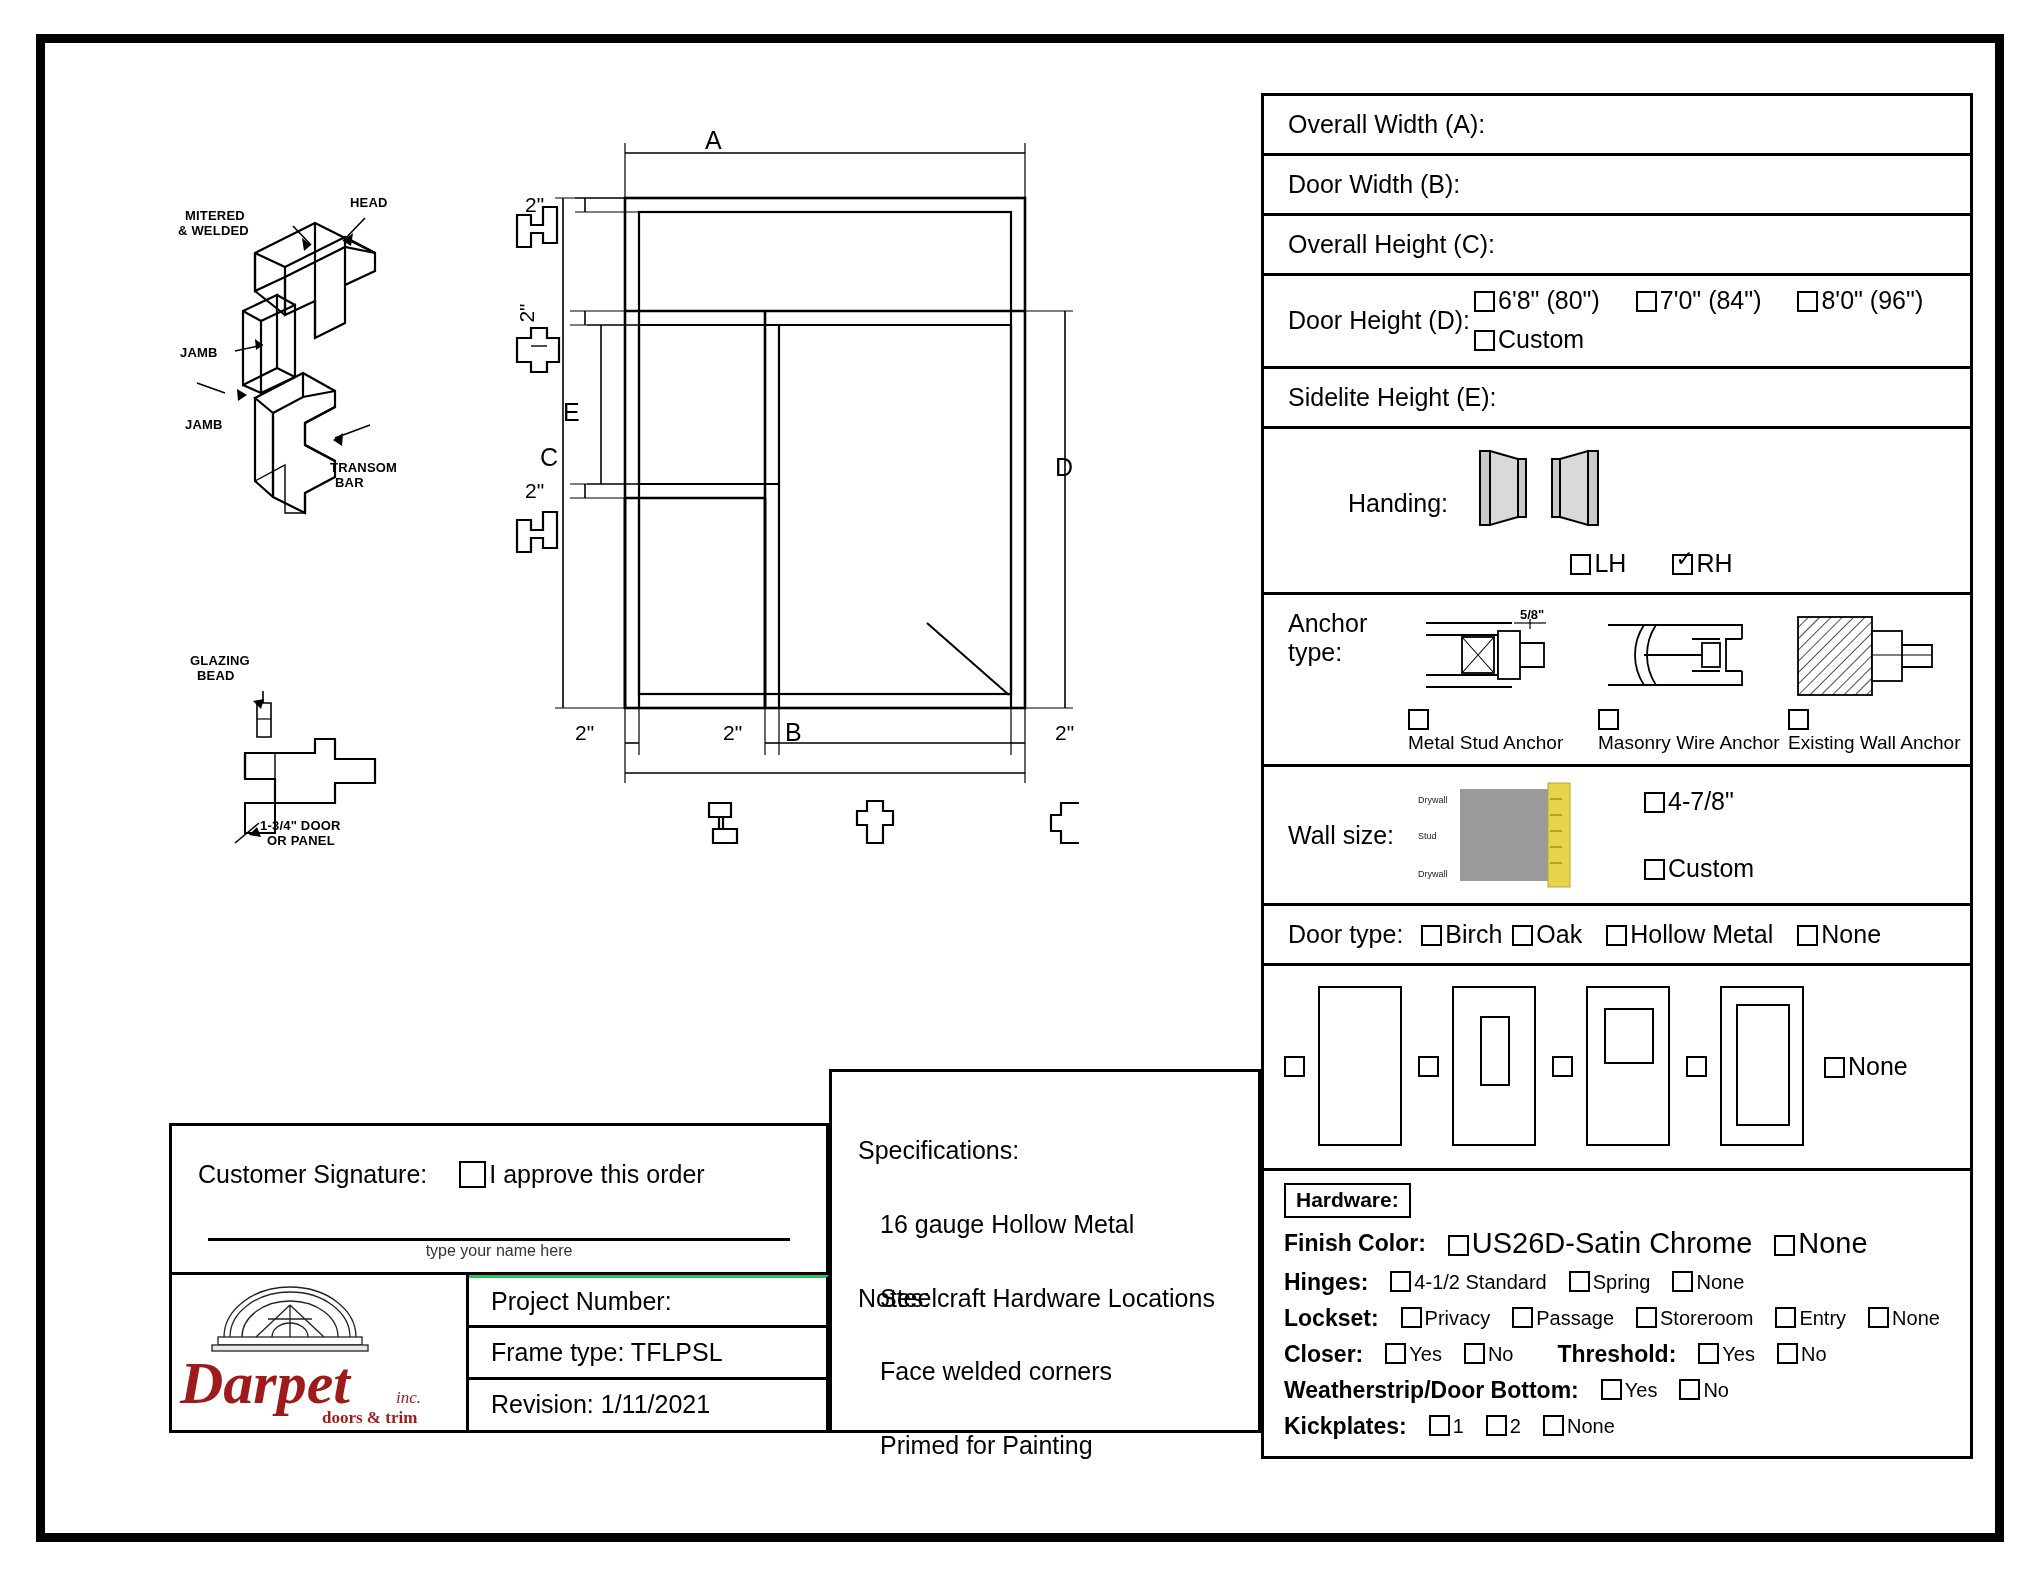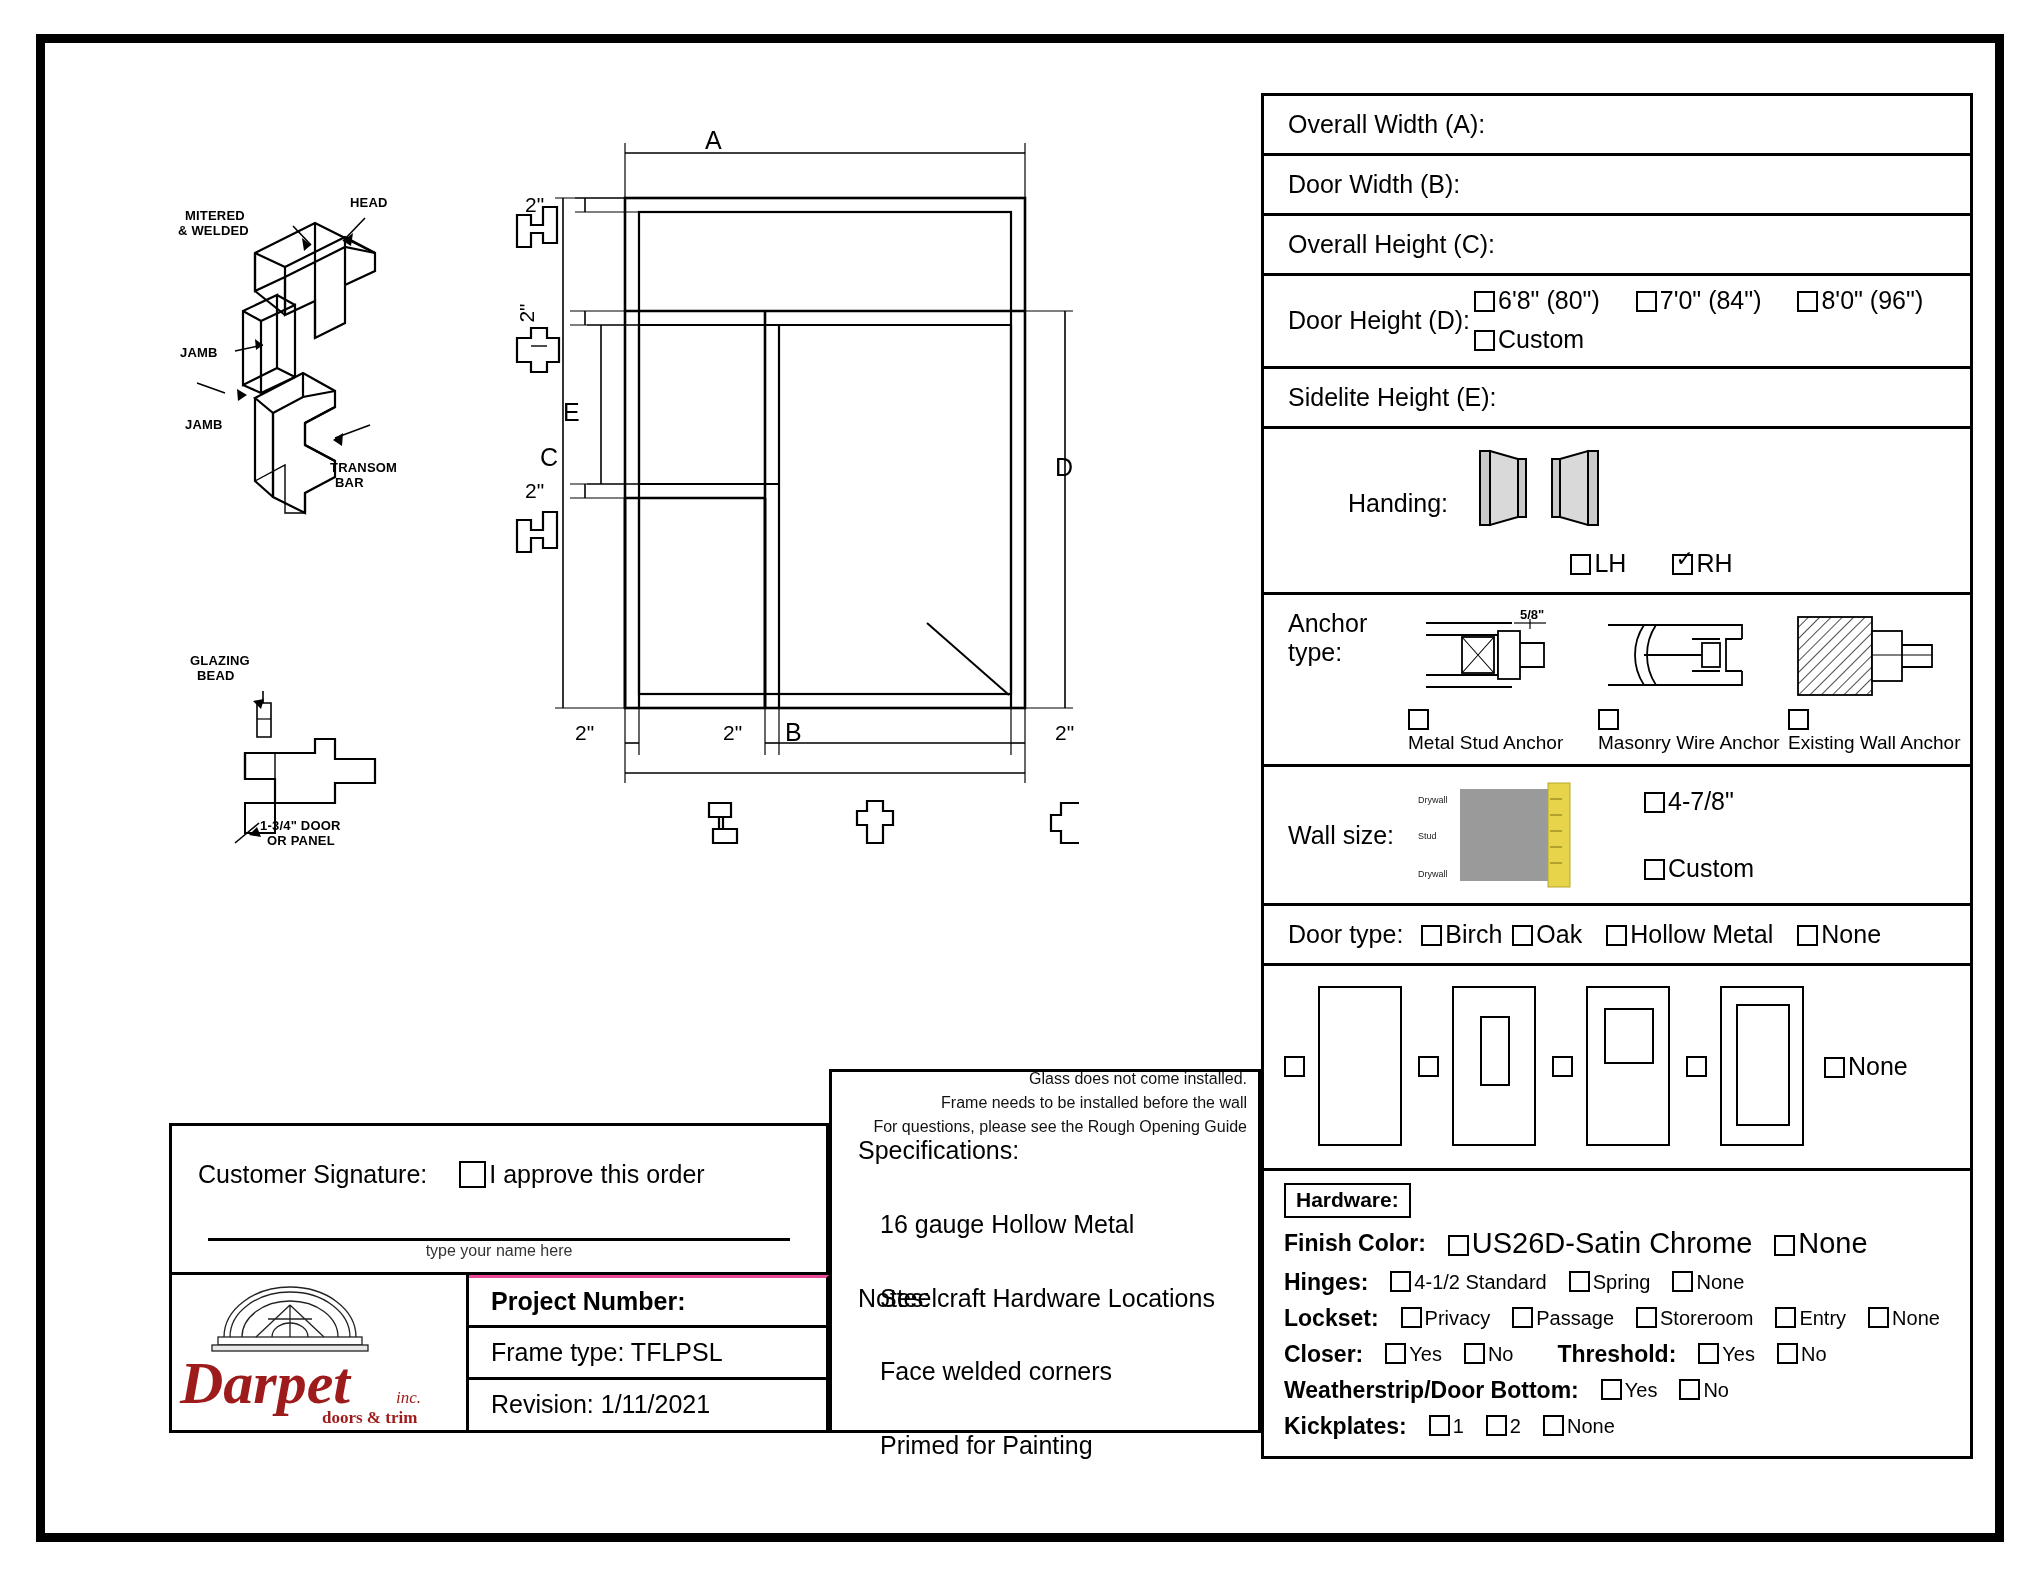--- a/index.html
+++ b/index.html
@@ -85,21 +85,21 @@
 
   
   .sigbox { position:absolute; left:124px; top:1080px; width:660px; height:152px; border:3px solid #000; }
   .sigbox .t { font-size:25px; padding:34px 0 0 26px; display:flex; align-items:center; }
   .sigline { position:absolute; left:36px; right:36px; top:112px; border-bottom:3px solid #000; }
   .sigcap { position:absolute; left:0; right:0; top:116px; text-align:center; font-size:16px; color:#333; }
 
   .logobox { position:absolute; left:124px; top:1232px; width:300px; height:158px; border:3px solid #000; border-top:none; }
   .fieldsbox { position:absolute; left:424px; top:1232px; width:360px; height:158px; }
   .fld { height:52.6px; border:3px solid #000; border-left:none; border-top:none; font-size:25px; display:flex; align-items:center; padding-left:22px; }
-  .fieldsbox .fld:first-child { border-top:3px solid #ec4899;font-weight:bold; }
+  .fieldsbox .fld:first-child { border-top:3px solid #22c55e; }
 
   .specbox { position:absolute; left:784px; top:1026px; width:432px; height:364px; border:3px solid #000; }
   .notetxt { position:absolute; left:784px; top:1024px; width:432px; text-align:right; font-size:16px; padding-right:14px; line-height:1.5; color:#111;}
   .specinner { position:absolute; left:0; top:62px; padding-left:26px; font-size:25px; line-height:1.35; }
   .specinner .ind { padding-left:22px;margin-top:40px; }
   .notes { position:absolute; left:26px; top:212px; font-size:25px; }
 
   
   .lbl { position:absolute; font-size:25px; }
   .lblsm { position:absolute; font-size:21px; }
@@ -533,25 +533,20 @@
           <span class="n s"><span class="cb"></span><span>1</span></span>
           <span class="gap"></span>
           <span class="n s"><span class="cb"></span><span>2</span></span>
           <span class="gap"></span>
           <span class="n s"><span class="cb"></span><span>None</span></span>
         </div>
       </div>
     </div>
   </div>
 
-  <div class="notetxt">
-    <div>Glass does not come installed.</div>
-    <div>Frame needs to be installed before the wall</div>
-    <div>For questions, please see the Rough Opening Guide</div>
-  </div>
 
   <div class="specbox">
     <div class="specinner">
       <div>Specifications:</div>
       <div class="ind">16 gauge Hollow Metal</div>
       <div class="ind">Steelcraft Hardware Locations</div>
       <div class="ind">Face welded corners</div>
       <div class="ind">Primed for Painting</div>
     </div>
     <div class="notes">Notes:</div>

